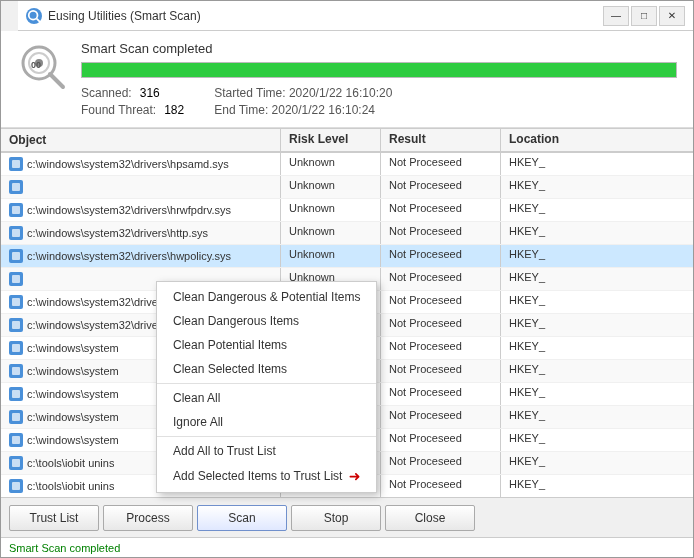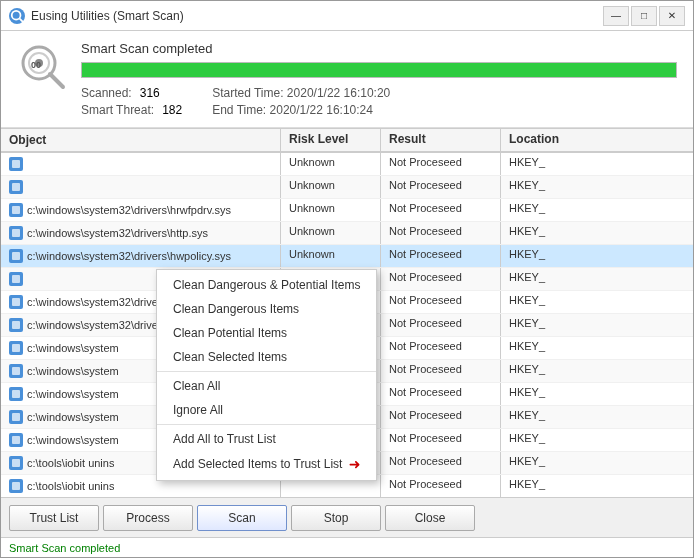--- a/index.html
+++ b/index.html
@@ -22,20 +22,21 @@
       position: relative;
     }
     .title-bar {
       background: #fff;
       border-bottom: 1px solid #ccc;
       display: flex;
       align-items: center;
       height: 30px;
       padding: 0 8px;
       justify-content: space-between;
+      margin-left: 17px;
     }
     .title-bar-left {
       display: flex;
       align-items: center;
       gap: 6px;
     }
     .title-icon {
       width: 16px;
       height: 16px;
       background: #4a90d9;
@@ -282,21 +283,21 @@
       <div class="progress-bar-container">
         <div class="progress-bar-fill" style="width: 100%"></div>
       </div>
       <div class="scan-details">
         <div class="scan-detail-row">
           <div class="detail-line">
             <span class="detail-label">Scanned:</span>
             <span class="detail-value">316</span>
           </div>
           <div class="detail-line">
-            <span class="detail-label">Smart Threat:</span>
+            <span class="detail-label">Found Threat:</span>
             <span class="detail-value">182</span>
           </div>
         </div>
         <div class="scan-detail-row">
           <div class="detail-line">
             <span class="detail-label">Started Time: 2020/1/22 16:10:20</span>
           </div>
           <div class="detail-line">
             <span class="detail-label">End Time: 2020/1/22 16:10:24</span>
           </div>
@@ -313,20 +314,21 @@
       <div class="col-location">Location</div>
     </div>
     <div class="table-body" id="table-body">
     <div class="table-row">
     <div class="col-object">
       <div class="row-icon" style="background:#4a90d9">
         <svg viewBox="0 0 10 10">
                 <rect x="1" y="1" width="8" height="8" rx="1" fill="white" opacity="0.7"></rect>
               </svg>
       </div>
+      <span style="overflow:hidden;text-overflow:ellipsis;white-space:nowrap">c:\windows\system32\drivers\hpsamd.sys</span>
     </div>
     <div class="col-risk">Unknown</div>
     <div class="col-result">Not Proceseed</div>
     <div class="col-location">HKEY_</div>
   </div>
         <div class="table-row">
     <div class="col-object">
       <div class="row-icon" style="background:#4a90d9">
         <svg viewBox="0 0 10 10">
                 <rect x="1" y="1" width="8" height="8" rx="1" fill="white" opacity="0.7"></rect>
@@ -501,21 +503,21 @@
       </div>
       <span style="overflow:hidden;text-overflow:ellipsis;white-space:nowrap">c:\tools\iobit unins</span>
     </div>
     <div class="col-risk"></div>
     <div class="col-result">Not Proceseed</div>
     <div class="col-location">HKEY_</div>
   </div>
       </div>
   </div>
 
-  <div class="context-menu" style="left: 155px; top: 268px;" id="context-menu">
+  <div class="context-menu" style="left: 155px; top: 280px;" id="context-menu">
   <div class="context-menu-item">
         <span>Clean Dangerous &amp; Potential Items</span>
       </div>
       <div class="context-menu-item">
         <span>Clean Dangerous Items</span>
       </div>
       <div class="context-menu-item">
         <span>Clean Potential Items</span>
       </div>
       <div class="context-menu-item">

